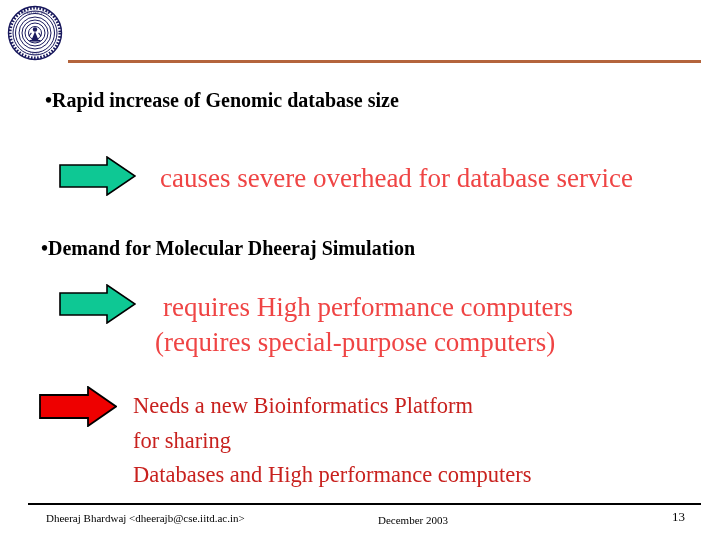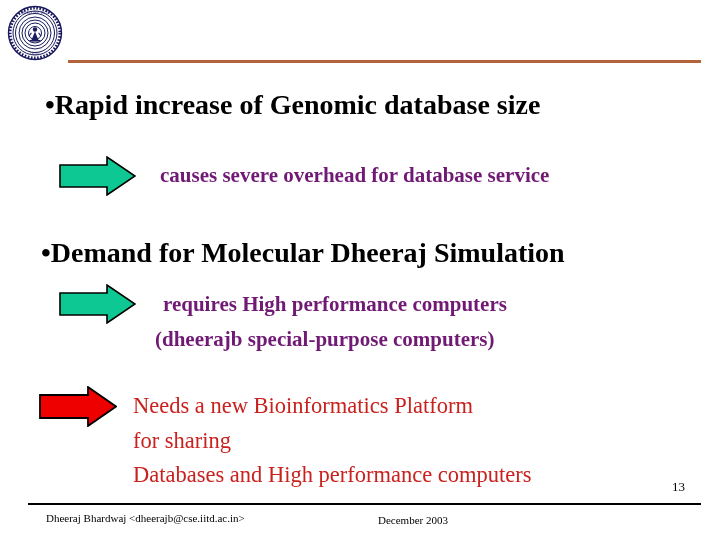--- a/index.html
+++ b/index.html
@@ -49,34 +49,34 @@
     left: 68px;
     top: 60px;
     width: 633px;
     height: 3px;
     background: #b4643c;
   }
 
   
   .bullet-line {
     position: absolute;
-    font-size: 28px;
+    font-size: 20px;
     font-weight: bold;
     line-height: 1.05;
     white-space: nowrap;
     color: #000000;
     font-family: Liberation Serif, serif;
   }
   .sub-line {
     position: absolute;
-    font-size: 21px;
-    font-weight: bold;
+    font-size: 27px;
+    font-weight: normal;
     line-height: 1.18;
     white-space: nowrap;
-    color: #701a75;
+    color: #ef4444;
   }
   .conclusion-line {
     position: absolute;
     font-size: 22.5px;
     font-weight: normal;
     line-height: 1.18;
     white-space: nowrap;
     color: #c8211e;
   }
 
@@ -126,21 +126,21 @@
     top: 515px;
     font-size: 11px;
     font-weight: normal;
     line-height: 1;
     white-space: nowrap;
     color: #000000;
   }
   #footer-page-number {
     position: absolute;
     left: 672px;
-    top: 480px;
+    top: 510px;
     font-size: 13px;
     font-weight: normal;
     line-height: 1;
     white-space: nowrap;
     color: #000000;
   }
 </style>
 </head>
 <body>
 
@@ -188,21 +188,21 @@
 <div class="bullet-line" id="bullet-2">•Demand for Molecular Dheeraj Simulation</div>
 
 <span class="arrow-shape" id="arrow-green-2">
   <svg width="77" height="40" viewBox="0 0 77 40" aria-hidden="true">
     <polygon points="1,9 48,9 48,1 76,20 48,39 48,31 1,31" fill="#0ec894" stroke="#000000" stroke-width="1.6" stroke-linejoin="miter"></polygon>
   </svg>
 </span>
 
 <div class="sub-line" id="result-2a">requires High performance computers</div>
 
-<div class="sub-line" id="result-2b">(dheerajb special-purpose computers)</div>
+<div class="sub-line" id="result-2b">(requires special-purpose computers)</div>
 
 <span class="arrow-shape" id="arrow-red-1">
   <svg width="78" height="41" viewBox="0 0 78 41" aria-hidden="true">
     <polygon points="1,9 49,9 49,1 77,20.5 49,40 49,32 1,32" fill="#ee0000" stroke="#000000" stroke-width="1.8" stroke-linejoin="miter"></polygon>
   </svg>
 </span>
 
 <div class="conclusion-line" id="conclusion-a">Needs a new Bioinformatics Platform</div>
 
 <div class="conclusion-line" id="conclusion-b">for sharing</div>

